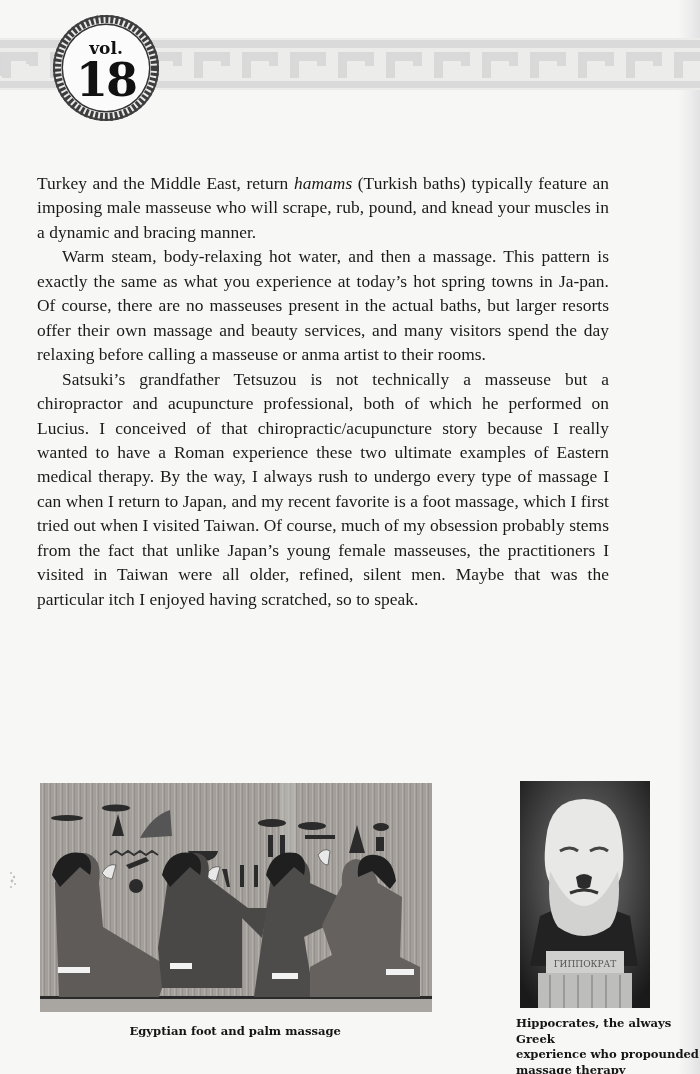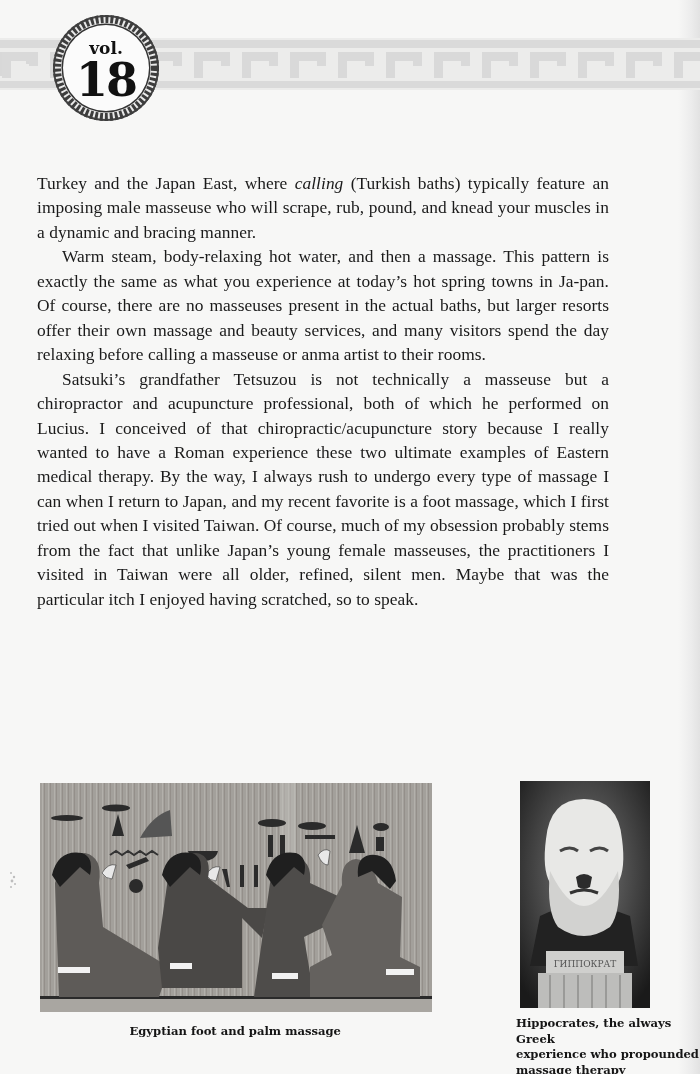--- a/index.html
+++ b/index.html
@@ -107,21 +107,21 @@
   <circle cx="55" cy="55" r="53" fill="#444"></circle>
   <circle cx="55" cy="55" r="51" fill="#e9e9e9"></circle>
   <circle cx="55" cy="55" r="49" fill="none" stroke="#3d3d3d" stroke-width="8" stroke-dasharray="3 2"></circle>
   <circle cx="55" cy="55" r="44.5" fill="#333"></circle>
   <circle cx="55" cy="55" r="43" fill="#fbfbfb"></circle>
   <text x="55" y="41" text-anchor="middle" font-family="DejaVu Serif, serif" font-weight="bold" font-size="17" fill="#111">vol.</text>
   <text x="55" y="83" text-anchor="middle" font-family="DejaVu Serif, serif" font-weight="bold" font-size="46" fill="#111" letter-spacing="-2">18</text>
 </svg>
 
 <div class="body-text">
-  <p><span>Turkey and the Japan East, where </span><em>calling</em><span> (Turkish baths) typically feature an imposing male masseuse who will scrape, rub, pound, and knead your muscles in a dynamic and bracing manner.</span></p>
+  <p><span>Turkey and the Middle East, return </span><em>hamams</em><span> (Turkish baths) typically feature an imposing male masseuse who will scrape, rub, pound, and knead your muscles in a dynamic and bracing manner.</span></p>
   <p class="indent">Warm steam, body-relaxing hot water, and then a massage. This pattern is exactly the same as what you experience at today’s hot spring towns in Ja-pan. Of course, there are no masseuses present in the actual baths, but larger resorts offer their own massage and beauty services, and many visitors spend the day relaxing before calling a masseuse or anma artist to their rooms.</p>
   <p class="indent">Satsuki’s grandfather Tetsuzou is not technically a masseuse but a chiropractor and acupuncture professional, both of which he performed on Lucius. I conceived of that chiropractic/acupuncture story because I really wanted to have a Roman experience these two ultimate examples of Eastern medical therapy.  By the way, I always rush to undergo every type of massage I can when I return to Japan, and my recent favorite is a foot massage, which I first tried out when I visited Taiwan. Of course, much of my obsession probably stems from the fact that unlike Japan’s young female masseuses, the practitioners I visited in Taiwan were all older, refined, silent men. Maybe that was the particular itch I enjoyed having scratched, so to speak.</p>
 </div>
 
 <div class="stain">
   <svg width="10" height="22">
       <g fill="#bdbdbd">
         <circle cx="3" cy="3" r="1"></circle>
         <circle cx="6" cy="7" r="1.2"></circle>
         <circle cx="4" cy="11" r="1.4"></circle>

